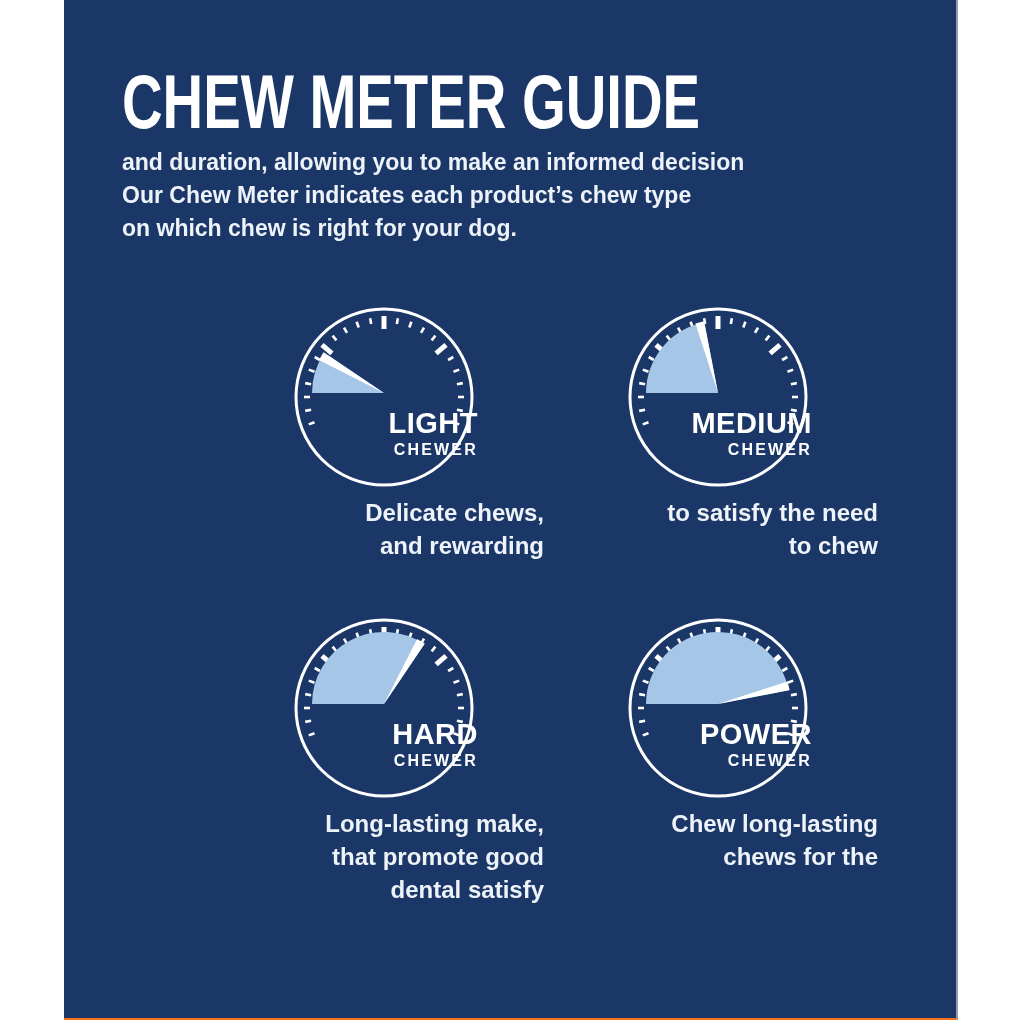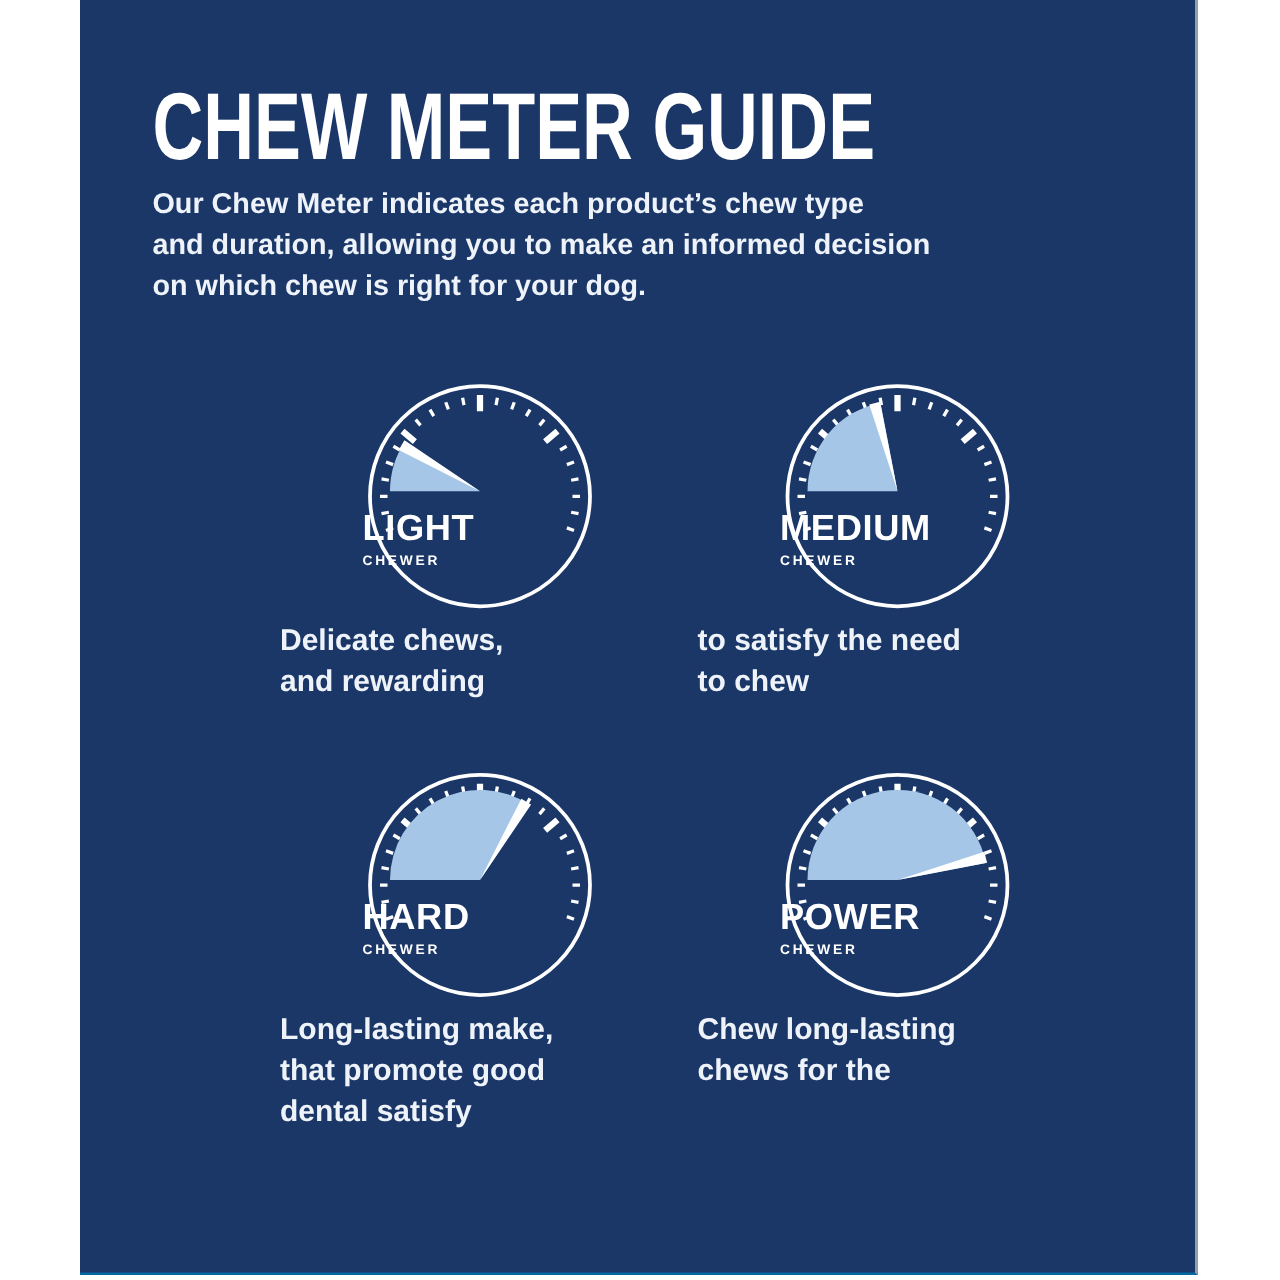--- a/index.html
+++ b/index.html
@@ -7,61 +7,61 @@
     --fill:#a6c6e8;
     --white:#ffffff;
     --body:#eef3fa;
   }
   *{box-sizing:border-box;}
   body{margin:0;font-family:"Liberation Sans",sans-serif;background:#ffffff;}
   .page{position:relative;width:1024px;height:1024px;background:#ffffff;overflow:hidden;}
   .panel{
     position:absolute;left:64px;top:0;width:894px;height:1020px;
     background:var(--navy);
-    border-right:2px solid #979da6;border-bottom:2px solid #0369a1;
+    border-right:2px solid #979da6;border-bottom:2px solid #f97316;
   }
   .title{
     position:absolute;left:58px;top:64px;
     font-size:76px;font-weight:bold;line-height:1;color:var(--white);
     transform:scaleX(.74);transform-origin:left top;white-space:nowrap;
   }
   .intro{
     position:absolute;left:58px;top:146px;
     font-size:23px;font-weight:bold;line-height:33px;color:var(--body);
   }
-  .cell{position:absolute;width:320px;text-align:left;}
+  .cell{position:absolute;width:320px;text-align:right;}
   .cell.pos-0{left:160px;top:303px}
   .cell.pos-1{left:494px;top:303px}
   .cell.pos-2{left:160px;top:614px}
   .cell.pos-3{left:494px;top:614px}
   .gauge-icon{position:relative;width:188px;height:188px;margin:0 auto;}
   .gauge-svg{position:absolute;left:0;top:0;width:188px;height:188px;}
   .gauge-label{
     position:absolute;left:0;right:0;top:106px;
     font-size:29px;line-height:29px;font-weight:bold;color:var(--white);letter-spacing:.5px;
   }
   .gauge-sublabel{
     position:absolute;left:0;right:0;top:139px;
-    font-size:11px;line-height:15px;font-weight:bold;color:var(--white);letter-spacing:2.2px;
+    font-size:16px;line-height:15px;font-weight:bold;color:var(--white);letter-spacing:2.2px;
   }
   .gauge-desc{
     margin-top:5px;font-size:24px;line-height:33px;font-weight:bold;color:var(--body);
   }
 </style>
 </head>
 <body>
 
 <div class="page">
   <div class="panel">
 
     <div class="title">CHEW METER GUIDE</div>
 
     <div class="intro">
+      <div>and duration, allowing you to make an informed decision</div>
       <div>Our Chew Meter indicates each product’s chew type</div>
-      <div>and duration, allowing you to make an informed decision</div>
       <div>on which chew is right for your dog.</div>
     </div>
 
     <div class="cell pos-0">
       <div class="gauge-icon">
         <svg class="gauge-svg" viewBox="0 0 188 188">
             <circle cx="94" cy="94" r="88" fill="none" stroke="#ffffff" stroke-width="3"></circle>
             <line x1="18.8" y1="121.4" x2="24.5" y2="119.3" stroke="#ffffff" stroke-width="2.6"></line>
             <line x1="15.2" y1="107.9" x2="21.1" y2="106.8" stroke="#ffffff" stroke-width="2.6"></line>
             <line x1="14.0" y1="94.0" x2="20.0" y2="94.0" stroke="#ffffff" stroke-width="2.6"></line>

